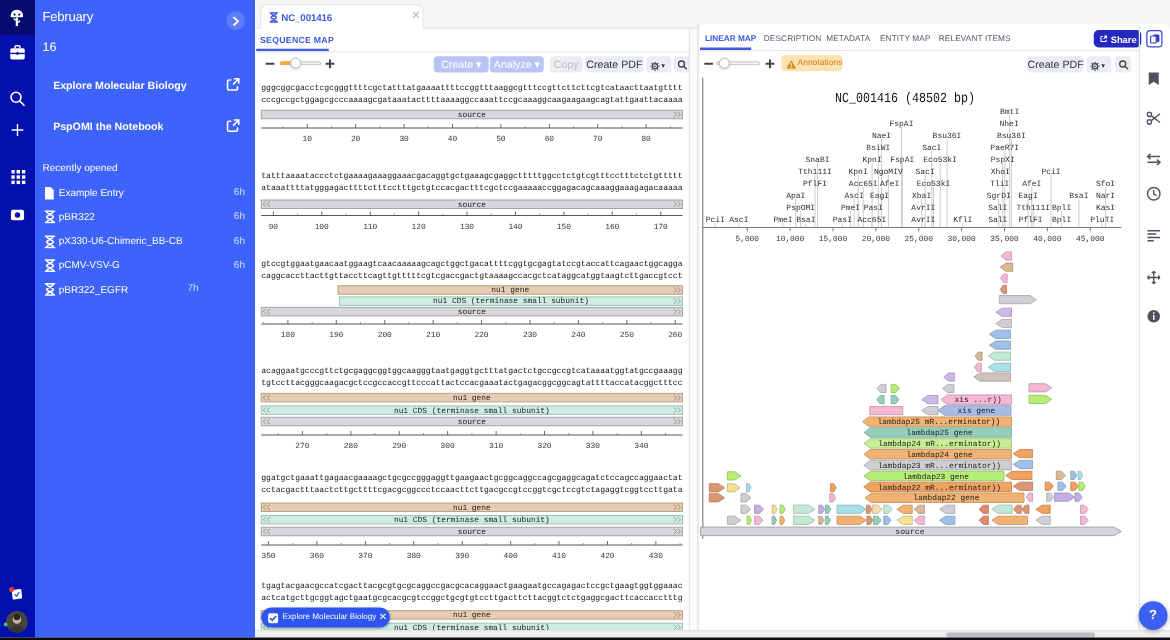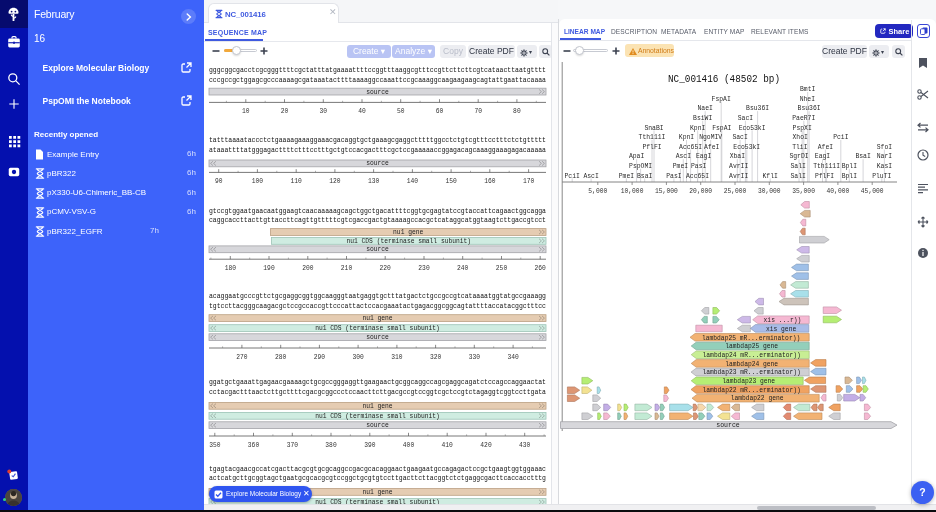--- a/index.html
+++ b/index.html
@@ -21,21 +21,21 @@
     <div class="abs" style="left:42.5px;top:63px;font-size:8.5px;font-weight:600;color:#fff">Explore Molecular Biology</div>
     <svg class="abs" style="left:181px;top:62px" width="11" height="11" viewBox="0 0 11 11">
       <path d="M4 2H2.2C1.5 2 1 2.5 1 3.2v5.6C1 9.5 1.5 10 2.2 10h5.6C8.5 10 9 9.5 9 8.8V7" stroke="#fff" stroke-width="1.3" fill="none"></path>
       <path d="M6 1h4v4M10 1L5.5 5.5" stroke="#fff" stroke-width="1.3" fill="none"></path>
     </svg>
     <div class="abs" style="left:42.5px;top:96px;font-size:8.5px;font-weight:600;color:#fff">PspOMI the Notebook</div>
     <svg class="abs" style="left:181px;top:95px" width="11" height="11" viewBox="0 0 11 11">
       <path d="M4 2H2.2C1.5 2 1 2.5 1 3.2v5.6C1 9.5 1.5 10 2.2 10h5.6C8.5 10 9 9.5 9 8.8V7" stroke="#fff" stroke-width="1.3" fill="none"></path>
       <path d="M6 1h4v4M10 1L5.5 5.5" stroke="#fff" stroke-width="1.3" fill="none"></path>
     </svg>
-    <div class="abs" style="left:34px;top:130px;font-size:8px;font-weight:700;color:#fff">Recently opened</div>
+    <div class="abs" style="left:34px;top:130px;font-size:8px;font-weight:400;color:#fff">Recently opened</div>
     <svg class="abs" style="left:35px;top:149.0px" width="9" height="11" viewBox="0 0 9 11">
       <path d="M1 .5h4.5L8 3v7.5H1z" fill="#fff"></path>
     </svg>
     <div class="abs" style="left:47px;top:149.5px;font-size:8px;color:#fff">Example Entry</div>
     <div class="abs" style="left:150px;top:149.0px;width:46px;text-align:right;font-size:8px;color:rgba(255,255,255,.78)">6h</div>
     <svg class="abs" style="left:34.5px;top:168.3px" width="10" height="11" viewBox="0 0 11 12">
       <path d="M1.5 1h8M1.5 11h8M2.5 1c0 2.6 6 3.3 6 5s-6 2.4-6 5M8.5 1c0 2.6-6 3.3-6 5s6 2.4 6 5" stroke="#fff" stroke-width="1.4" fill="none" stroke-linecap="round"></path>
     </svg>
     <div class="abs" style="left:47px;top:169px;font-size:8px;color:#fff">pBR322</div>
     <div class="abs" style="left:150px;top:168.3px;width:46px;text-align:right;font-size:8px;color:rgba(255,255,255,.78)">6h</div>

